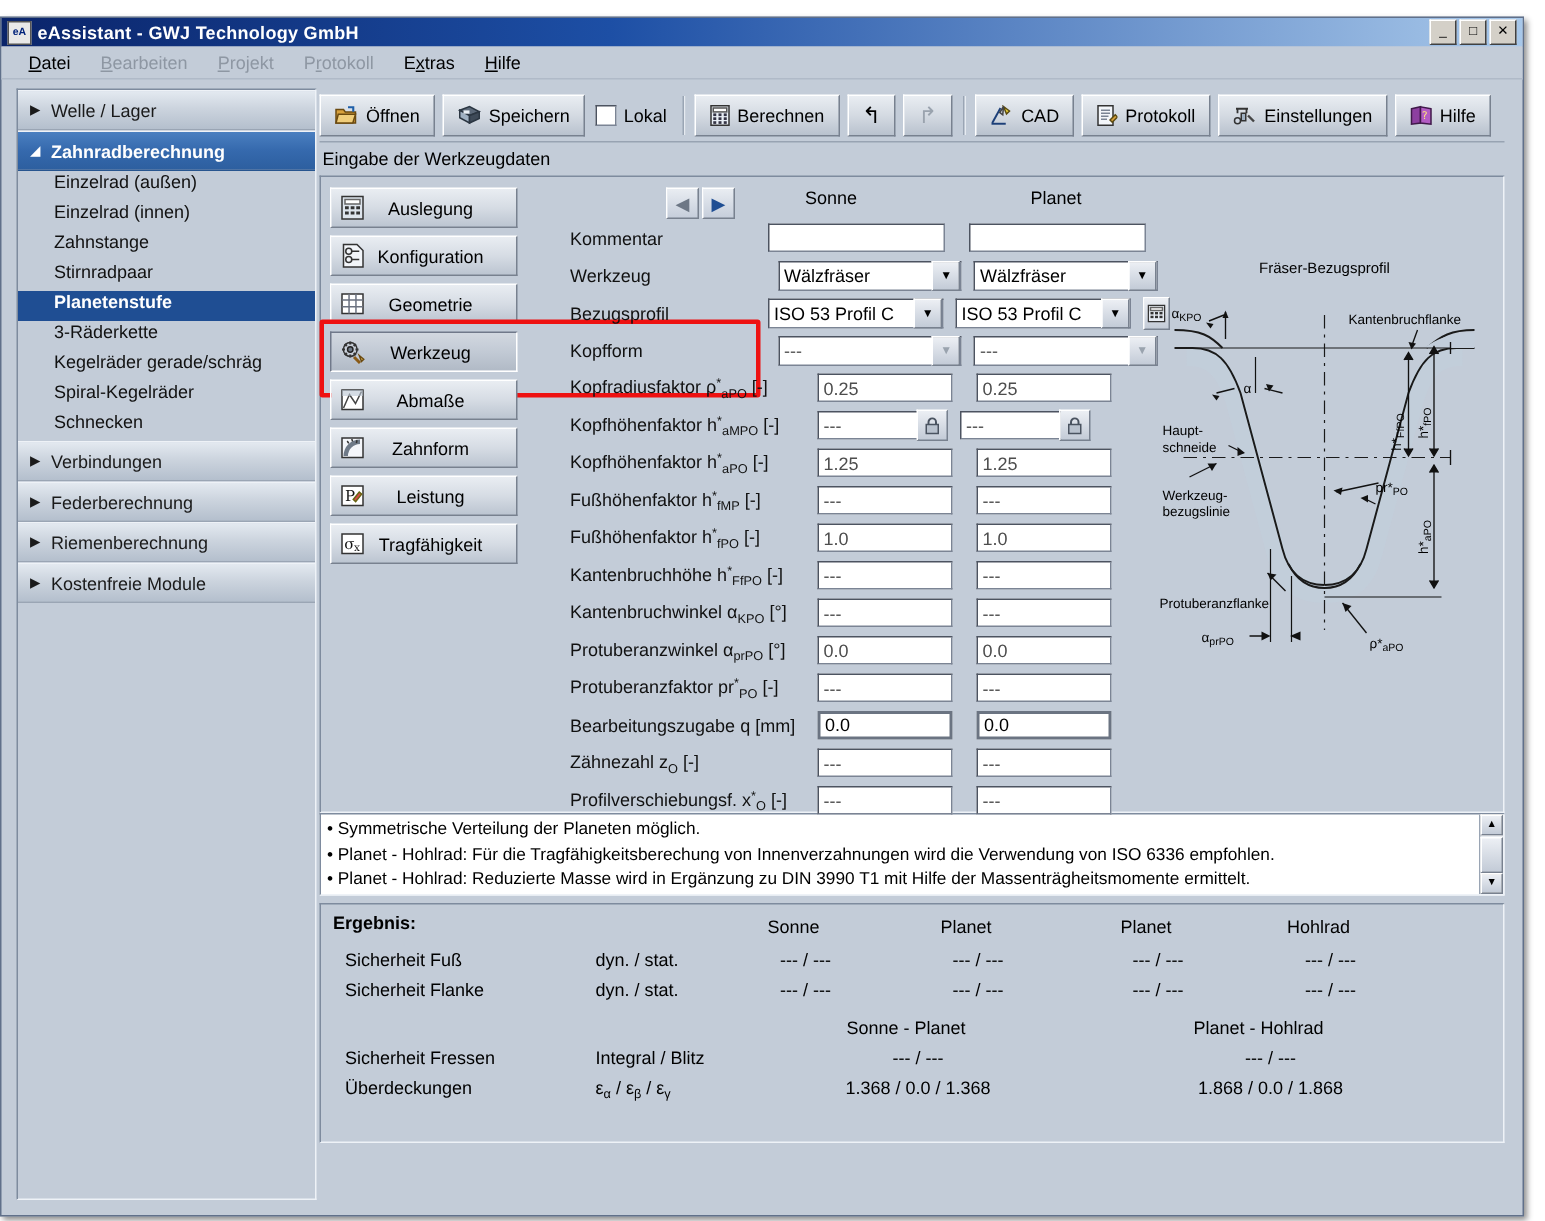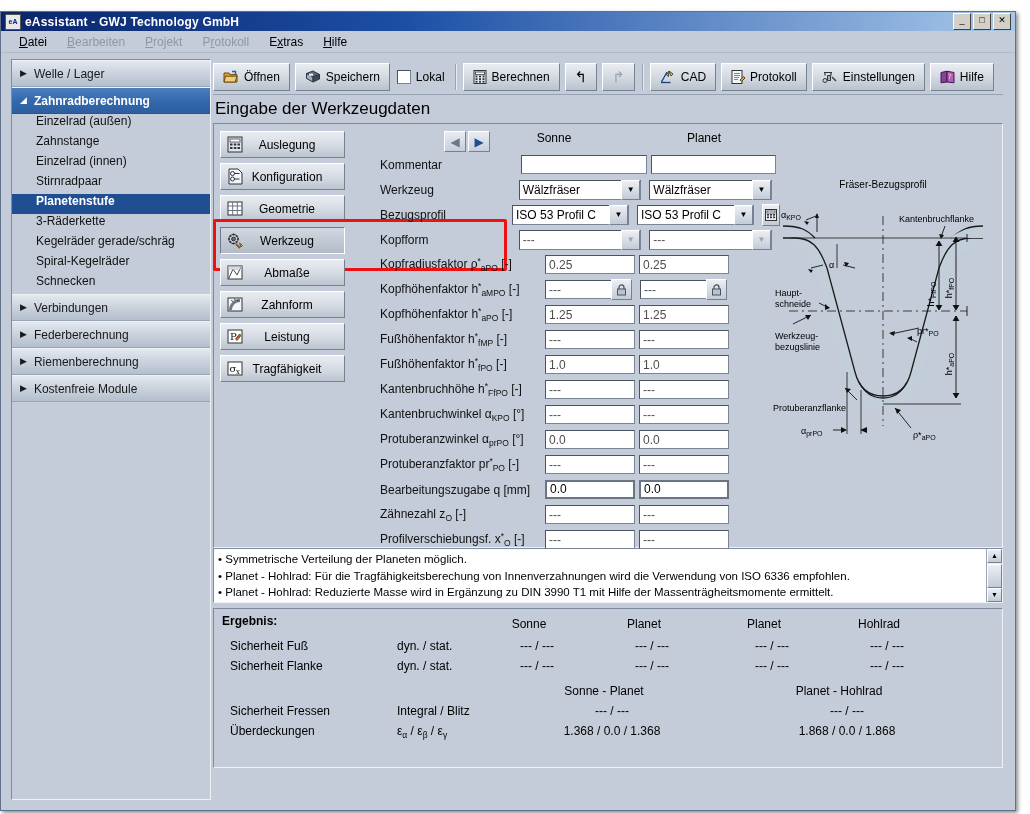--- a/index.html
+++ b/index.html
@@ -95,21 +95,21 @@
     font-size:12px;color:#000;cursor:default;white-space:nowrap;
   }
   .tsep{width:1px;height:26px;background:#9aa5b4;margin:0 6px 0 2px;
         border-right:1px solid #e6ebf1;}
   .chk-wrap{display:flex;align-items:center;gap:5px;margin:0 8px 0 2px;font-size:12px;}
   .chk{width:12px;height:12px;background:#fff;border:1px solid #7b8494;
        border-top-color:#4c5360;border-left-color:#4c5360;}
   .undo{opacity:1;font-size:15px;}
   .redo{color:#9aa3ae;font-size:15px;}
   .panel-caption{
-    font-size:17px;padding:4px 2px 4px 2px;color:#000;
+    font-size:12px;padding:4px 2px 4px 2px;color:#000;
   }
   
   .formbox{
     position:relative;height:425px;
     background:#c3ccd8;
     border:1px solid #7e8b9e;
     border-right-color:#eef2f7;border-bottom-color:#eef2f7;
     box-sizing:border-box;
   }
   .lbtns{position:absolute;left:6px;top:7px;width:125px;}
@@ -140,21 +140,21 @@
     display:flex;align-items:center;justify-content:center;font-size:12px;
   }
   .frow{height:25px;display:flex;align-items:center;}
   .flabel{width:165px;font-size:12px;color:#111;white-space:nowrap;}
   .flabel sub{font-size:8.5px;vertical-align:-3px;}
   .flabel sup{font-size:8.5px;vertical-align:4px;}
   .fld{
     width:90px;height:19px;background:#fff;
     border:1px solid #7b8494;border-top-color:#4c5360;border-left-color:#4c5360;
     font-size:12px;color:#4d4d4d;line-height:18px;padding:0 3px;box-sizing:border-box;
-    margin-right:4px;
+    margin-right:16px;
   }
   .fld.edit{color:#000;border:2px solid #6b7482;line-height:15px;}
   .sel2{
     width:140px;height:20px;background:#fff;display:flex;align-items:center;
     border:1px solid #7b8494;border-top-color:#4c5360;border-left-color:#4c5360;
     font-size:12px;padding-left:3px;box-sizing:border-box;margin-right:8px;
   }
   .sel2 .txt{flex:1;color:#000;}
   .sel2 .arw{
     width:17px;height:18px;flex:none;
@@ -249,24 +249,24 @@
         <span>Welle / Lager</span>
       </div>
       <div class="grp sel">
         <span class="tri">◢</span>
         <span>Zahnradberechnung</span>
       </div>
       <div class="leaf">
           <span>Einzelrad (außen)</span>
         </div>
       <div class="leaf">
+          <span>Einzelrad (innen)</span>
+        </div>
+      <div class="leaf">
           <span>Zahnstange</span>
-        </div>
-      <div class="leaf">
-          <span>Einzelrad (innen)</span>
         </div>
       <div class="leaf">
           <span>Stirnradpaar</span>
         </div>
       <div class="leaf sel">
           <span>Planetenstufe</span>
         </div>
       <div class="leaf">
           <span>3-Räderkette</span>
         </div>

